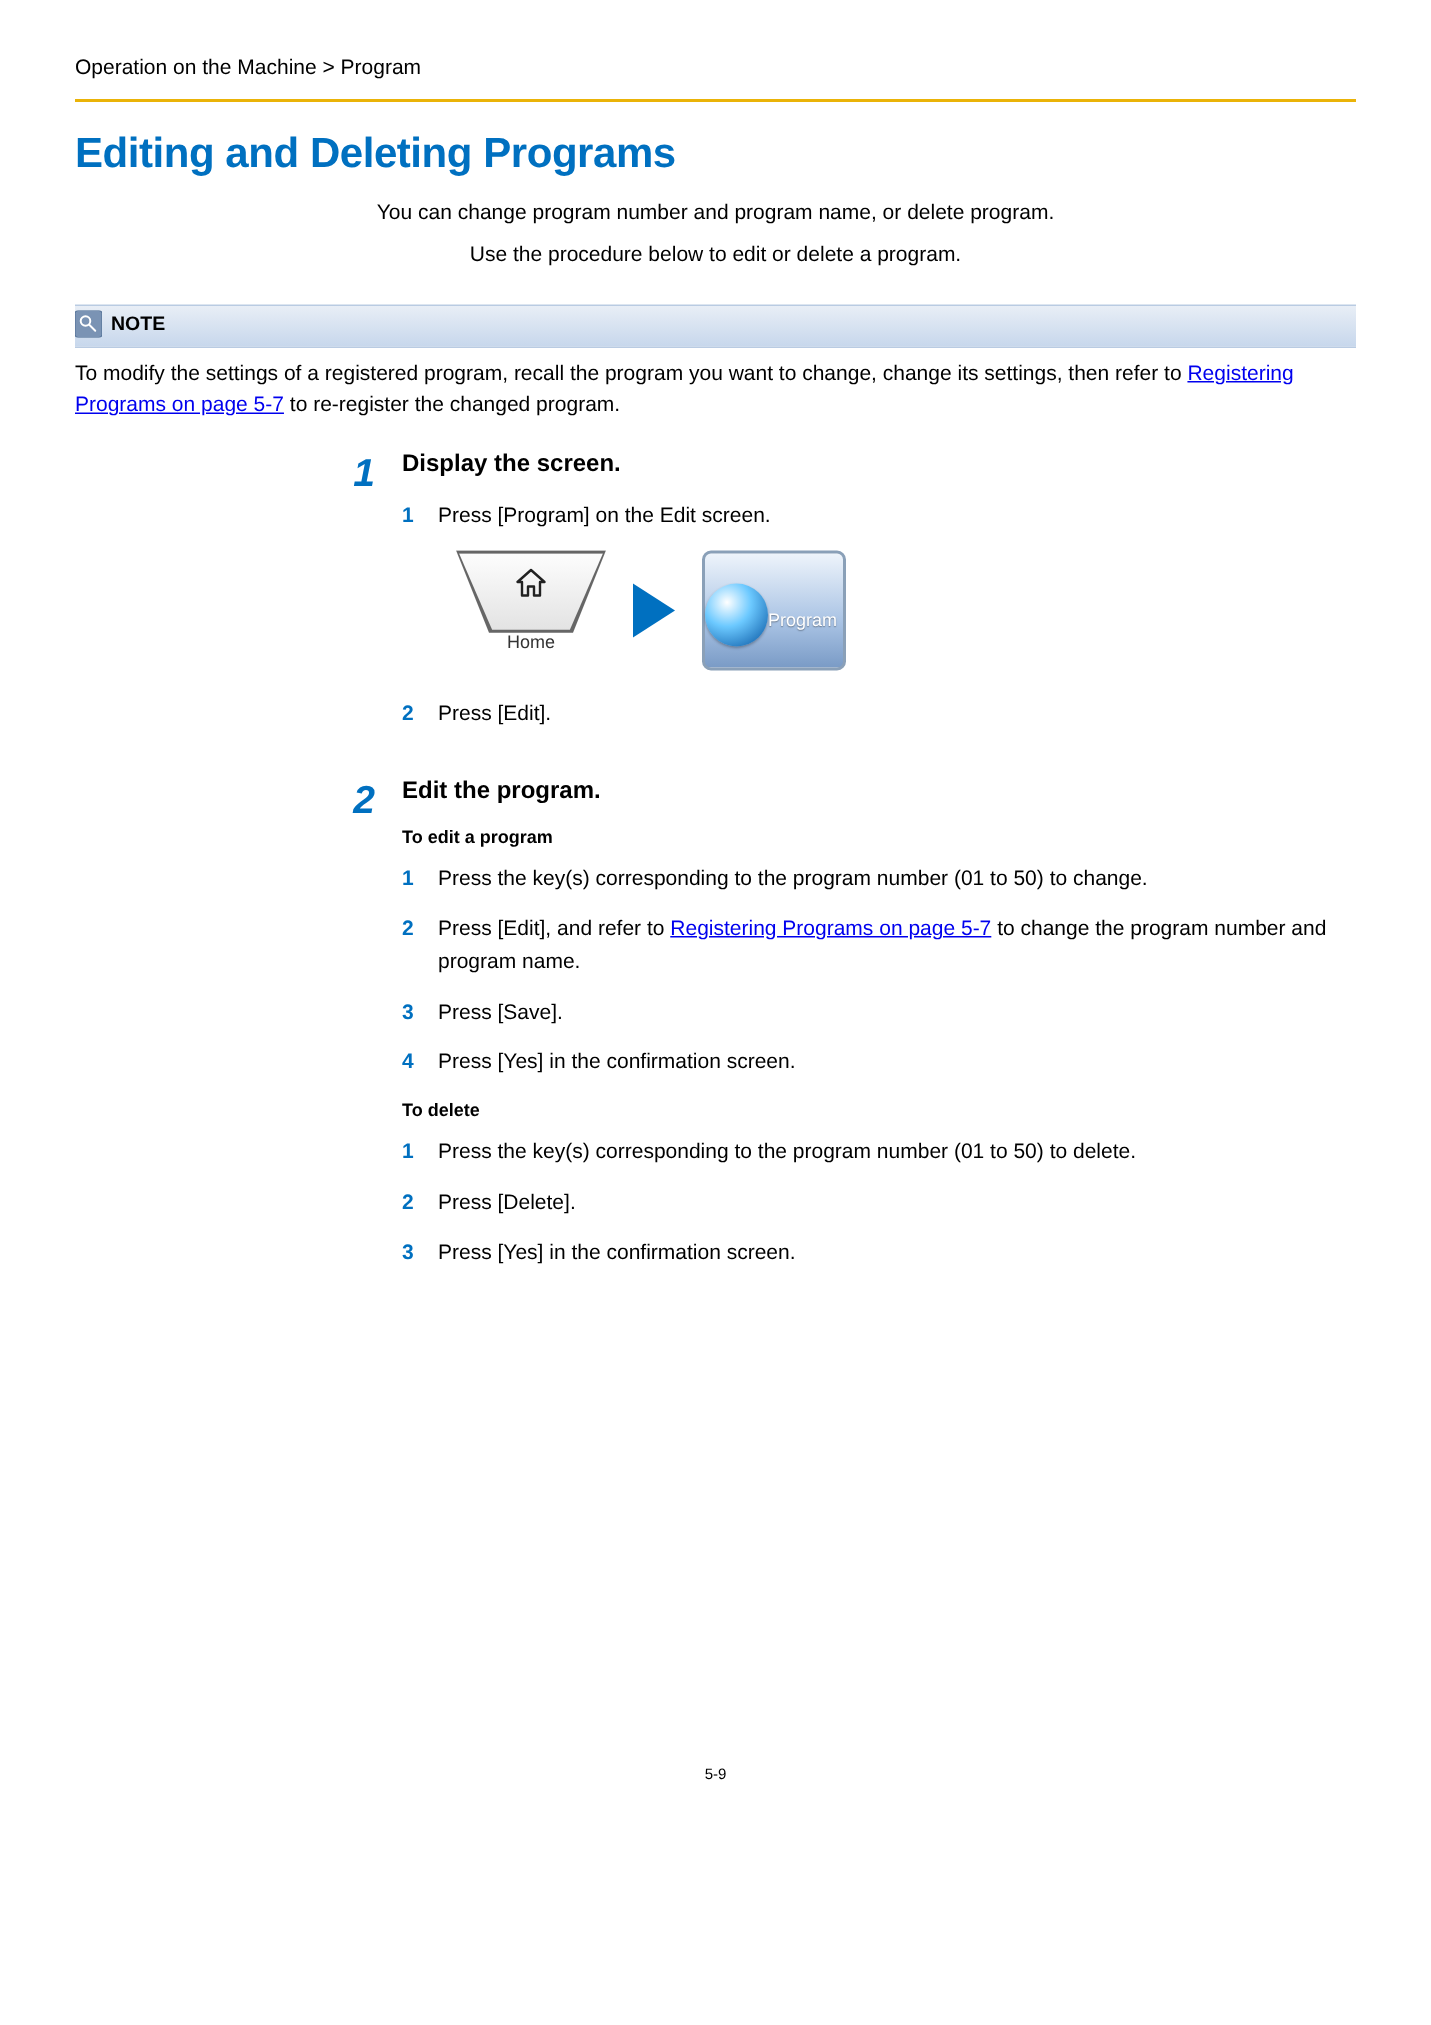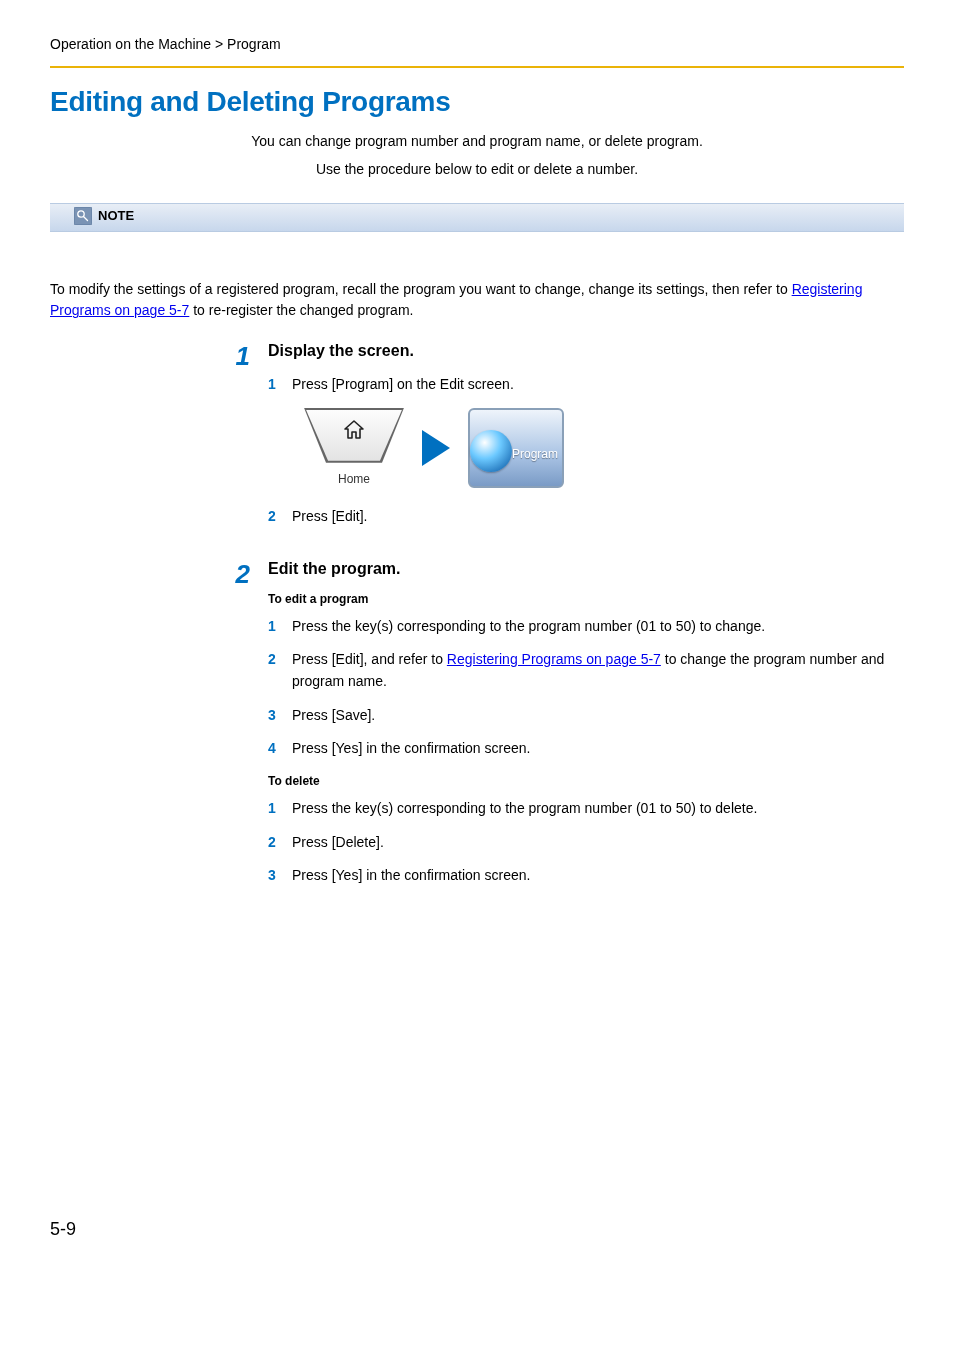--- a/index.html
+++ b/index.html
@@ -35,41 +35,40 @@
   }
   .note-box {
     margin-top: 22px;
     margin-bottom: 18px;
   }
   .note-head {
     background: linear-gradient(#e8eef6, #c7d7ec);
     border: 1px solid #b9cbe2;
     border-left: none;
     border-right: none;
-    padding: 3px 24px;
+    padding: 3px 0;
   }
   .note-head-inner {
     display: inline-flex;
     align-items: center;
     gap: 6px;
   }
   .note-icon {
     width: 18px;
     height: 18px;
     flex: 0 0 18px;
   }
   .note-label {
     font-weight: bold;
     font-size: 13px;
   }
   .note-body {
-    padding: 24px 0 0 0;
+    padding: 6px 0 0 0;
     line-height: 1.55;
     font-size: 14px;
-    margin-top: 23px;
   }
   .link { color: #0000ee; text-decoration: underline; }
 
   .step {
     margin-top: 20px;
     display: flex;
     gap: 18px;
   }
   .step-num {
     color: #0070c0;
@@ -137,21 +136,21 @@
     background: linear-gradient(#fdfdfd, #e3e3e3);
     clip-path: polygon(0 0, 100% 0, 77% 100%, 23% 100%);
   }
   .home-icon {
     position: absolute;
     top: 10px; left: 38px;
     width: 24px; height: 24px;
   }
   .home-label {
     position: absolute;
-    bottom: 2px; left: 0; width: 100px;
+    bottom: 12px; left: 0; width: 100px;
     text-align: center;
     font-size: 12px;
     color: #333;
   }
   .arrow {
     width: 0; height: 0;
     border-top: 18px solid transparent;
     border-bottom: 18px solid transparent;
     border-left: 28px solid #0070c0;
   }
@@ -174,34 +173,34 @@
     box-shadow: 0 1px 2px rgba(0,0,0,.3);
   }
   .prog-label {
     color: #fff;
     font-size: 12px;
     margin-top: 6px;
     text-shadow: 0 1px 1px rgba(0,0,0,.4);
   }
 
   .page-num {
-    text-align: left;
-    font-size: 18px;
+    text-align: center;
+    font-size: 10px;
     margin-top: 320px;
   }
 </style>
 </head>
 <body>
 
 <div class="breadcrumb">Operation on the Machine &gt; Program</div>
 
 <h1>Editing and Deleting Programs</h1>
 
 <p class="intro">You can change program number and program name, or delete program.</p>
-<p class="intro">Use the procedure below to edit or delete a number.</p>
+<p class="intro">Use the procedure below to edit or delete a program.</p>
 
 <div class="note-box">
   <div class="note-head">
     <span class="note-head-inner">
       <svg class="note-icon" viewBox="0 0 18 18">
         <rect x="0" y="0" width="18" height="18" rx="2" fill="#7a93b4" stroke="#4b6a90" stroke-width="0.6"></rect>
         <circle cx="7" cy="7" r="3.2" fill="none" stroke="#fff" stroke-width="1.3"></circle>
         <line x1="9.5" y1="9.5" x2="13.5" y2="13.5" stroke="#fff" stroke-width="1.3" stroke-linecap="round"></line>
       </svg>
       <span class="note-label">NOTE</span>

